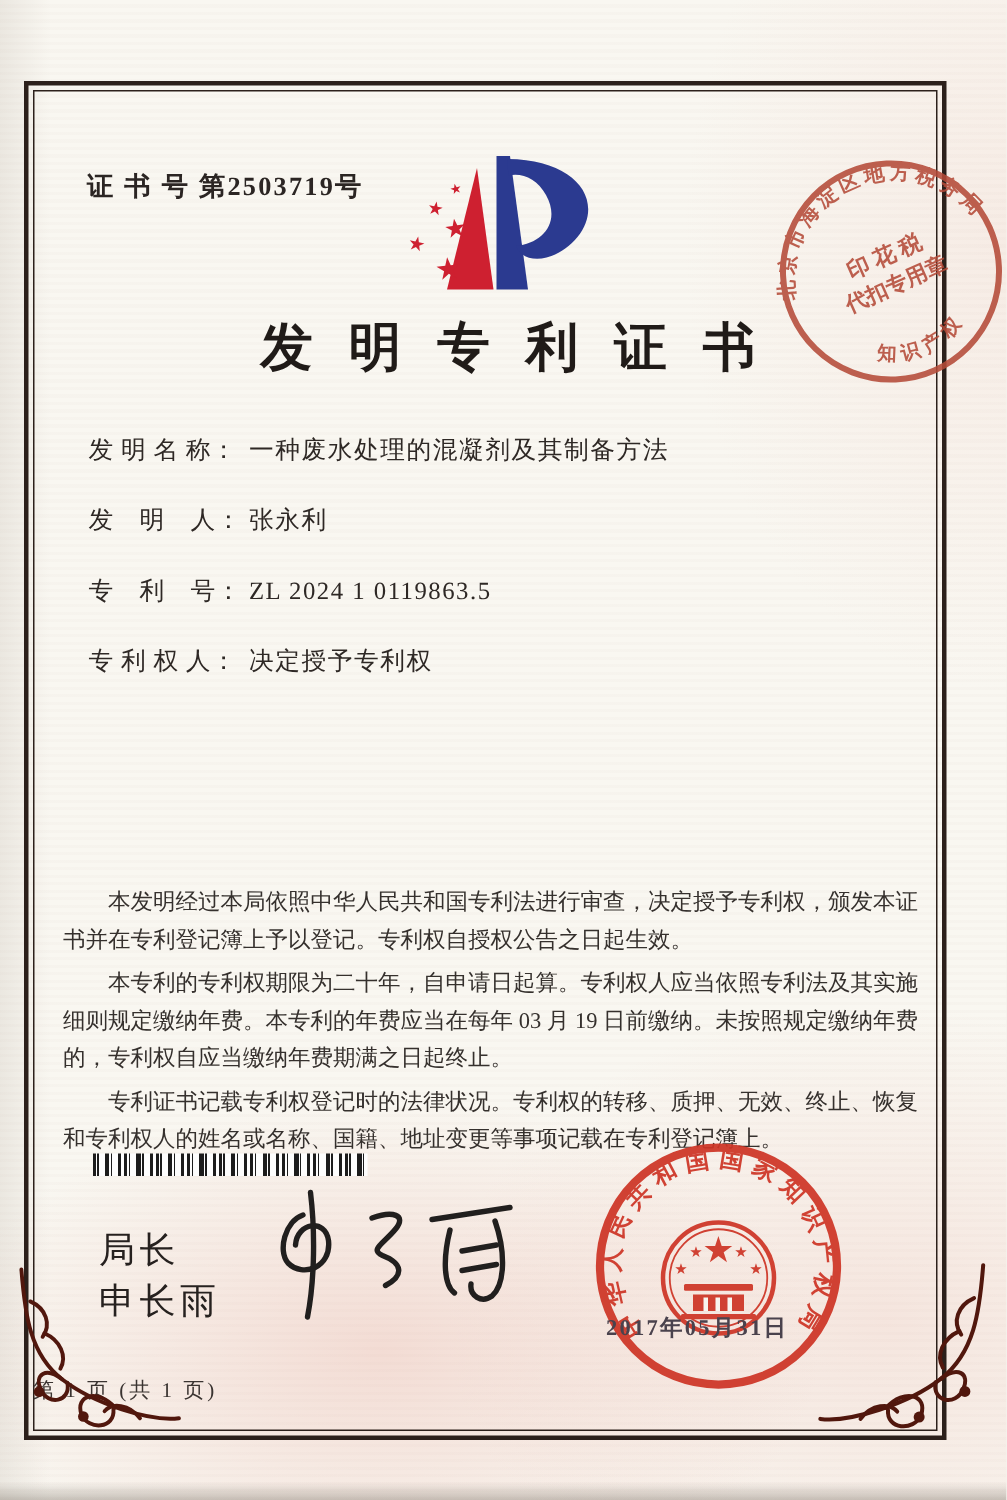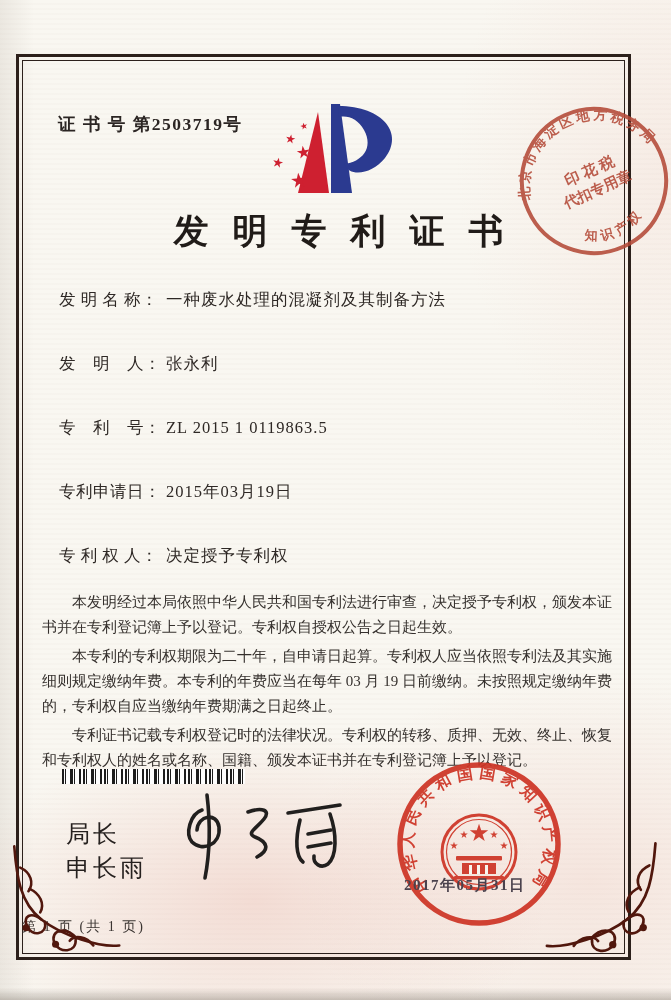--- a/index.html
+++ b/index.html
@@ -40,21 +40,21 @@
   .logo{position:absolute;left:238px;top:96px;width:212px;height:116px;}
   .logo svg{position:absolute;inset:0;}
   .logo-star{position:absolute;color:#ce2030;line-height:1;transform-origin:center;}
 
   .corner-stamp{position:absolute;left:506px;top:93px;width:176px;height:176px;
     transform:rotate(-24deg);opacity:.88;}
 
   .title{position:absolute;left:0;top:205px;width:100%;margin:3px;text-align:center;
     font-size:35px;font-weight:600;letter-spacing:24px;text-indent:24px;color:#201b18;}
 
-  .fields{position:absolute;left:59px;top:289px;display:flex;flex-direction:column;gap:42px;
+  .fields{position:absolute;left:59px;top:289px;display:flex;flex-direction:column;gap:25px;
     font-size:16.5px;color:#2e2825;}
   .frow{white-space:nowrap;letter-spacing:.5px;}
   .flabel{display:inline-block;min-width:107px;}
   .fvalue{letter-spacing:1px;}
 
   .paras{position:absolute;left:38px;top:586px;width:578px;font-size:15px;line-height:25px;
     color:#35302d;text-align:justify;}
   .paras p{margin:4px;text-indent:2em;}
 
   .barcode{position:absolute;left:62px;top:769px;width:183px;height:15px;
@@ -125,34 +125,31 @@
     <h1 class="title">发明专利证书</h1>
 
     <div class="fields">
       <div class="frow">
         <span class="flabel">发 明 名 称：</span><span class="fvalue">一种废水处理的混凝剂及其制备方法</span>
       </div>
       <div class="frow">
         <span class="flabel">发　明　人：</span><span class="fvalue">张永利</span>
       </div>
       <div class="frow">
-        <span class="flabel">专　利　号：</span><span class="fvalue">ZL 2015 1 0119863.5</span>
-      </div>
-      <div class="frow">
-        <span class="flabel">专利申请日：</span><span class="fvalue">2015年03月19日</span>
+        <span class="flabel">专　利　号：</span><span class="fvalue">ZL 2024 1 0119863.5</span>
       </div>
       <div class="frow">
         <span class="flabel">专 利 权 人：</span><span class="fvalue">决定授予专利权</span>
       </div>
     </div>
 
     <div class="paras">
       <p>本发明经过本局依照中华人民共和国专利法进行审查，决定授予专利权，颁发本证书并在专利登记簿上予以登记。专利权自授权公告之日起生效。</p>
       <p>本专利的专利权期限为二十年，自申请日起算。专利权人应当依照专利法及其实施细则规定缴纳年费。本专利的年费应当在每年 03 月 19 日前缴纳。未按照规定缴纳年费的，专利权自应当缴纳年费期满之日起终止。</p>
-      <p>专利证书记载专利权登记时的法律状况。专利权的转移、质押、无效、终止、恢复和专利权人的姓名或名称、国籍、颁发本证书并在专利登记簿上予以登记。</p>
+      <p>专利证书记载专利权登记时的法律状况。专利权的转移、质押、无效、终止、恢复和专利权人的姓名或名称、国籍、地址变更等事项记载在专利登记簿上。</p>
     </div>
 
     <div class="barcode"></div>
 
     <div class="director">
       <div>局长</div>
       <div>申长雨</div>
     </div>
 
     <svg class="signature" viewBox="0 0 178 95">

